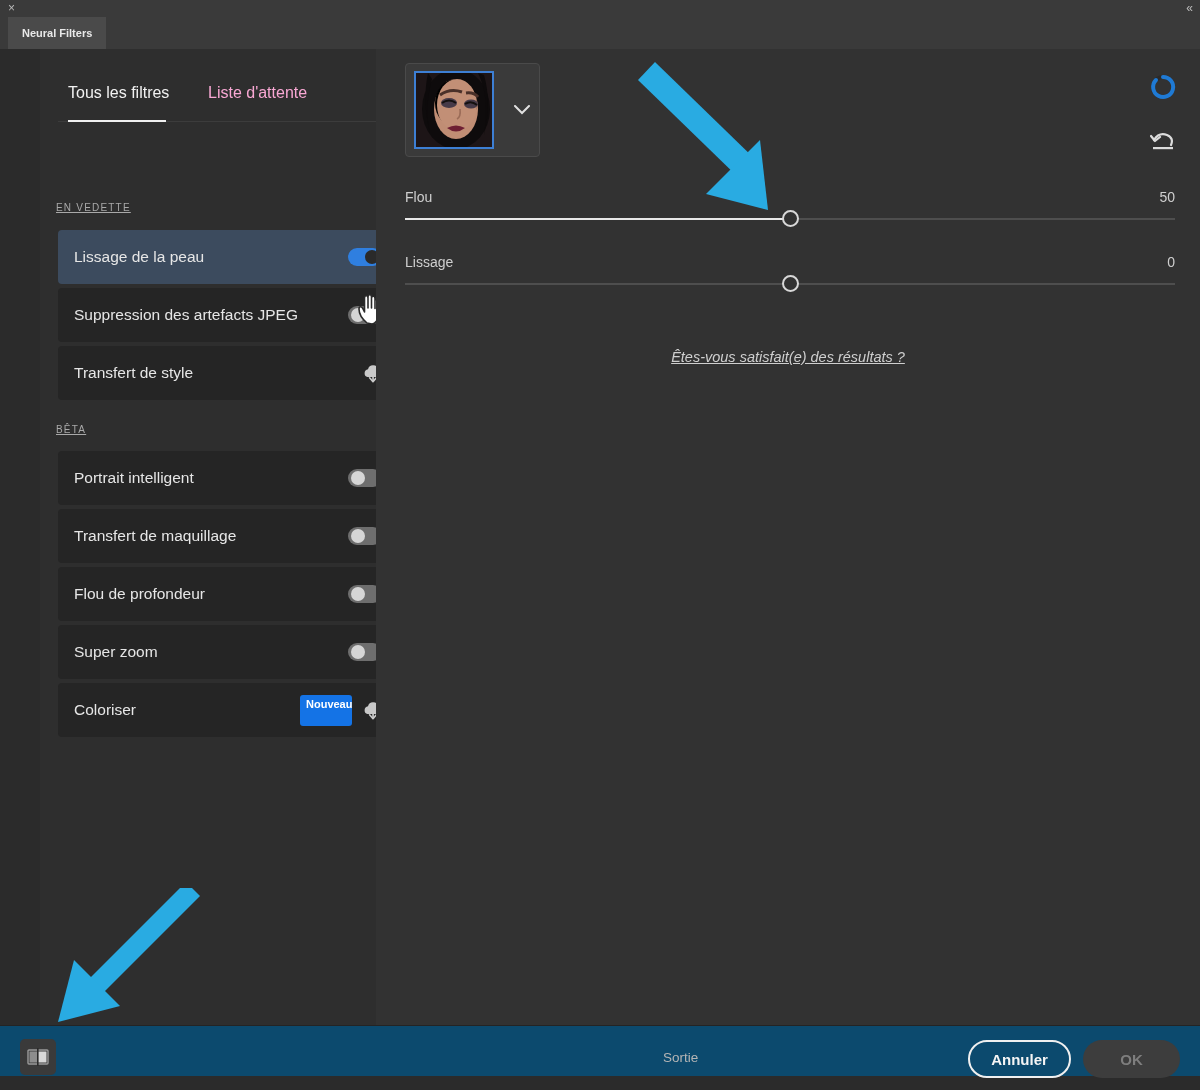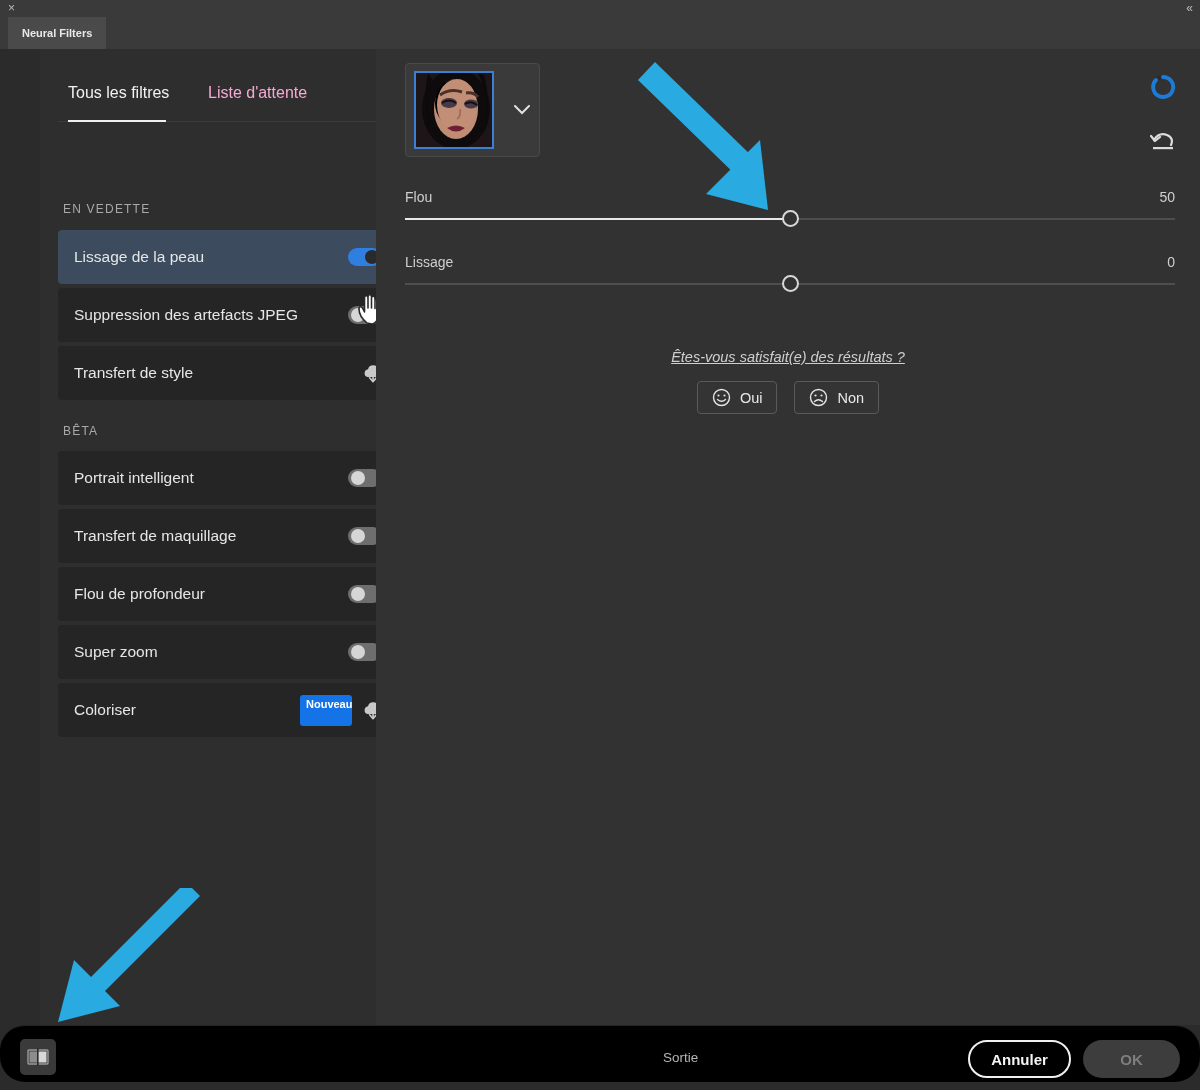--- a/index.html
+++ b/index.html
@@ -59,22 +59,22 @@
   .subtab-underline {
     position: absolute; left: 28px; top: 71px; width: 98px; height: 2px;
     background: #f0f0f0;
   }
   .subtab-rule {
     position: absolute; left: 18px; top: 72px; width: 340px; height: 1px;
     background: #3c3c3c;
   }
 
   .group-label {
-    position: absolute; left: 23px;
-    font-size: 12px; letter-spacing: 1.2px; color: #a9a9a9;
+    position: absolute; left: 16px;
+    font-size: 10px; letter-spacing: 1.2px; color: #a9a9a9; text-decoration: underline;
   }
   #grp-featured { top: 153px; }
   #grp-beta     { top: 375px; }
 
   .filter-row {
     position: absolute; left: 18px; width: 340px; height: 54px;
     background: #252525;
     border-radius: 4px;
     display: flex; align-items: center;
     cursor: pointer;
@@ -177,24 +177,23 @@
     background: #343434; border: 1px solid #5a5a5a; border-radius: 4px;
     color: #e8e8e8; font-size: 14.5px; cursor: pointer;
   }
 
   
   .spinner { position: absolute; right: 23px; top: 24px; cursor: pointer; }
   .reset-icon { position: absolute; right: 24px; top: 82px; cursor: pointer; }
 
   
   .bottombar {
-    position: absolute; left: 0; top: 1025px; width: 1200px; height: 57px;
-    background: #000000;
+    position: absolute; left: 0; top: 1025px; width: 1200px; height: 51px;
+    background: #0c4a6e;
     border-top: 1px solid #242424;
-    border-radius: 25px;
   }
   .preview-toggle {
     position: absolute; left: 20px; top: 13px;
     width: 36px; height: 36px;
     background: #3a3a3a; border-radius: 5px;
     display: flex; align-items: center; justify-content: center;
     cursor: pointer;
   }
   .out-label {
     position: absolute; left: 663px; top: 24px;
@@ -378,40 +377,20 @@
   </div>
 
   <div class="slider-row" id="row-lissage">
     <span class="slider-label">Lissage</span>
     <span class="slider-value">0</span>
     <div class="track"></div>
     <div class="thumb-knob" id="knob-lissage" style="left: 376.5px;"></div>
   </div>
 
   <div class="feedback-q">Êtes-vous satisfait(e) des résultats ?</div>
-  <div class="feedback-btns">
-    <div class="fb-btn">
-      <svg width="19" height="19" viewBox="0 0 19 19">
-        <circle cx="9.5" cy="9.5" r="8" fill="none" stroke="#e4e4e4" stroke-width="1.4"></circle>
-        <circle cx="6.5" cy="7.5" r="1.1" fill="#e4e4e4"></circle>
-        <circle cx="12.5" cy="7.5" r="1.1" fill="#e4e4e4"></circle>
-        <path d="M5.5 11.5 Q9.5 15 13.5 11.5" fill="none" stroke="#e4e4e4" stroke-width="1.4" stroke-linecap="round"></path>
-      </svg>
-      <span>Oui</span>
-    </div>
-    <div class="fb-btn">
-      <svg width="19" height="19" viewBox="0 0 19 19">
-        <circle cx="9.5" cy="9.5" r="8" fill="none" stroke="#e4e4e4" stroke-width="1.4"></circle>
-        <circle cx="6.5" cy="7.5" r="1.1" fill="#e4e4e4"></circle>
-        <circle cx="12.5" cy="7.5" r="1.1" fill="#e4e4e4"></circle>
-        <path d="M5.5 13.5 Q9.5 10 13.5 13.5" fill="none" stroke="#e4e4e4" stroke-width="1.4" stroke-linecap="round"></path>
-      </svg>
-      <span>Non</span>
-    </div>
-  </div>
 </div>
 
 <div class="bottombar">
   <div class="preview-toggle">
     <svg width="22" height="18" viewBox="0 0 22 18">
       <rect x="1" y="2" width="20" height="14" rx="1" fill="none" stroke="#9b9b9b" stroke-width="1.4"></rect>
       <rect x="2.5" y="3.5" width="7.5" height="11" fill="#8d8d8d"></rect>
       <rect x="11" y="3.5" width="8.5" height="11" fill="#d8d8d8"></rect>
       <rect x="10" y="0" width="1.6" height="18" fill="#2b2b2b"></rect>
     </svg>

